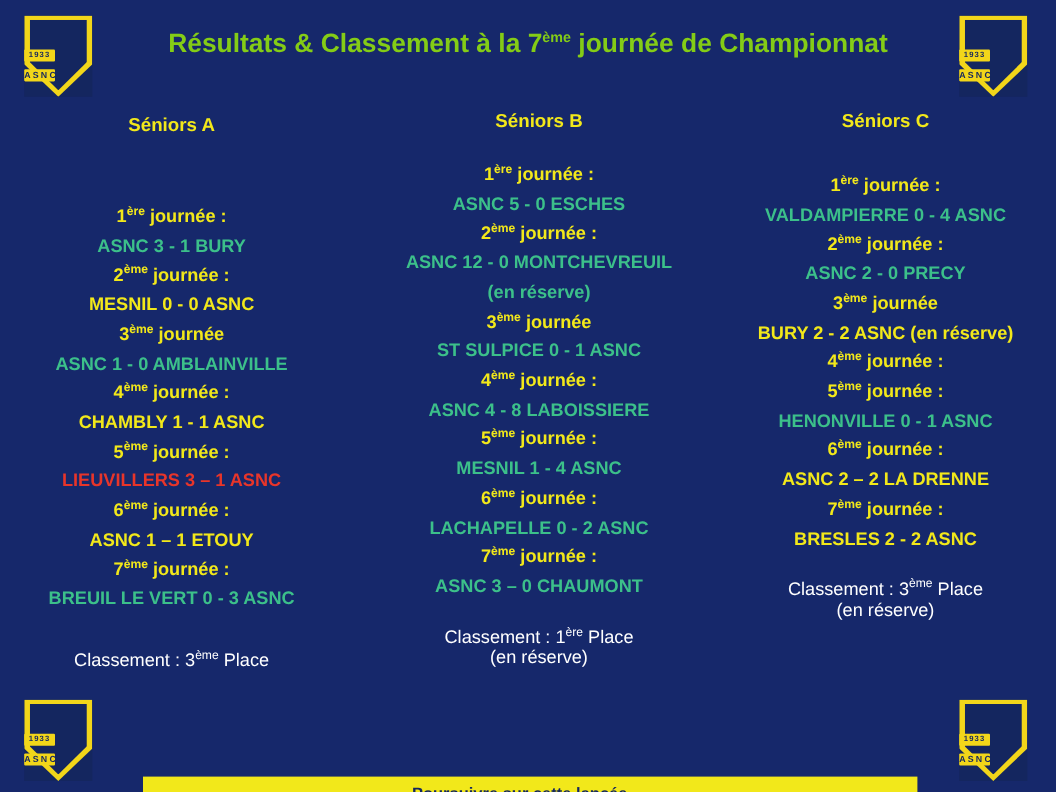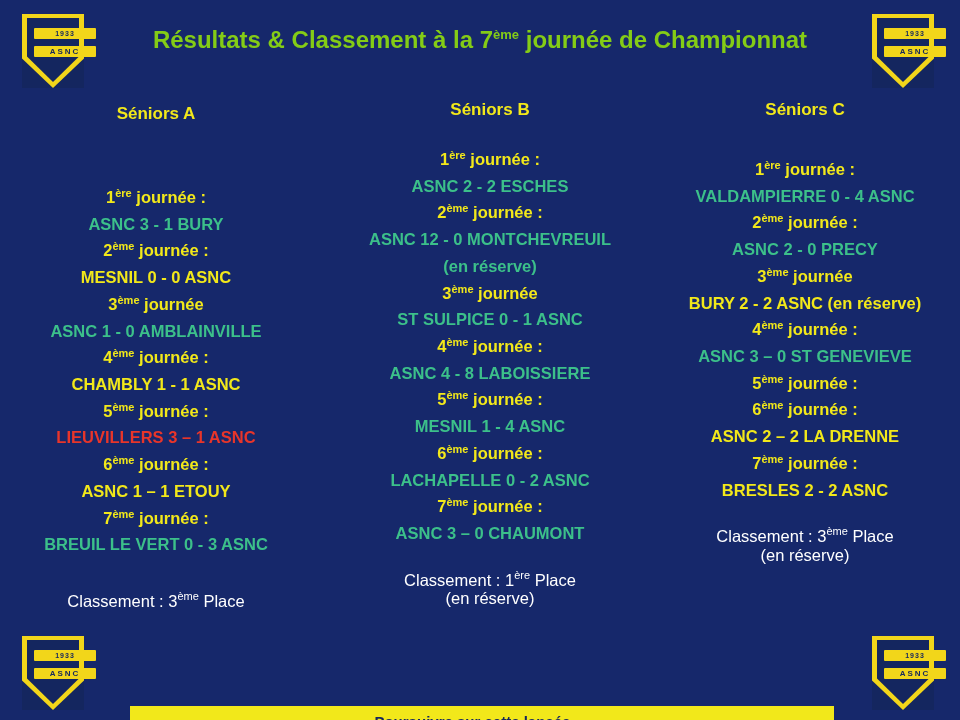--- a/index.html
+++ b/index.html
@@ -36,31 +36,32 @@
   }
   .crest .shield-inner {
     position: absolute;
     left: 5px; top: 4px;
     width: 52px; height: 64px;
     background: #14265f;
     clip-path: polygon(50% 0%, 100% 0%, 100% 60%, 50% 100%, 0% 60%, 0% 0%);
   }
   .crest .bar {
     position: absolute;
-    left: 12px;
-    width: 62px;
+    left: 0;
+    width: 28px;
     height: 11px;
     background: #f2d61a;
     border-radius: 1px;
     color: #14265f;
     font-size: 7px;
     font-weight: bold;
     line-height: 11px;
     text-align: center;
     letter-spacing: 1px;
+    margin-top: 17px;
   }
   .crest .bar.top { top: 14px; }
   .crest .bar.bottom { top: 32px; font-size: 8px; letter-spacing: 2px; }
 
   .crest-tl { left: 22px;  top: 14px; }
   .crest-tr { left: 872px; top: 14px; }
   .crest-bl { left: 22px;  top: 636px; }
   .crest-br { left: 872px; top: 636px; }
 
   
@@ -196,21 +197,21 @@
         <span>Classement : 3</span><sup>ème</sup><span> Place</span>
       </div>
       <div class="standing"></div>
     </div>
   </div>
 
   <div class="col col-b">
     <div class="col-head">Séniors B</div>
     <div class="lines">
         <div class="line y"><span>1</span><sup>ère</sup><span> journée :</span></div>
-        <div class="line g">ASNC 2 - 2 ESCHES</div>
+        <div class="line g">ASNC 5 - 0 ESCHES</div>
         <div class="line y"><span>2</span><sup>ème</sup><span>  journée :</span></div>
         <div class="line g">ASNC 12 - 0 MONTCHEVREUIL</div>
         <div class="line g">(en réserve)</div>
         <div class="line y"><span>3</span><sup>ème</sup><span>  journée</span></div>
         <div class="line g">ST SULPICE 0 - 1 ASNC</div>
         <div class="line y"><span>4</span><sup>ème</sup><span> journée :</span></div>
         <div class="line g">ASNC 4 - 8 LABOISSIERE</div>
         <div class="line y"><span>5</span><sup>ème</sup><span> journée :</span></div>
         <div class="line g">MESNIL 1 - 4 ASNC</div>
         <div class="line y"><span>6</span><sup>ème</sup><span> journée :</span></div>
@@ -229,22 +230,22 @@
   <div class="col col-c">
     <div class="col-head">Séniors C</div>
     <div class="lines">
         <div class="line y"><span>1</span><sup>ère</sup><span> journée :</span></div>
         <div class="line g">VALDAMPIERRE 0 - 4 ASNC</div>
         <div class="line y"><span>2</span><sup>ème</sup><span>  journée :</span></div>
         <div class="line g">ASNC 2 - 0 PRECY</div>
         <div class="line y"><span>3</span><sup>ème</sup><span>  journée</span></div>
         <div class="line y">BURY 2 - 2 ASNC (en réserve)</div>
         <div class="line y"><span>4</span><sup>ème</sup><span> journée :</span></div>
-        <div class="line g">ASNC 3 – 0 ST GENEVIEVE</div>
         <div class="line y"><span>5</span><sup>ème</sup><span> journée :</span></div>
+        <div class="line g">HENONVILLE 0 - 1 ASNC</div>
         <div class="line y"><span>6</span><sup>ème</sup><span> journée :</span></div>
         <div class="line y">ASNC 2 – 2 LA DRENNE</div>
         <div class="line y"><span>7</span><sup>ème</sup><span> journée :</span></div>
         <div class="line y">BRESLES 2 - 2 ASNC</div>
       </div>
     <div class="standing-wrap">
       <div class="standing">
         <span>Classement : 3</span><sup>ème</sup><span> Place</span>
       </div>
       <div class="standing">(en réserve)</div>

